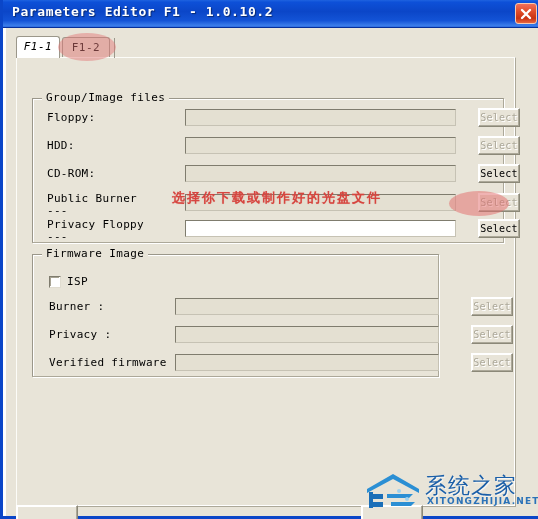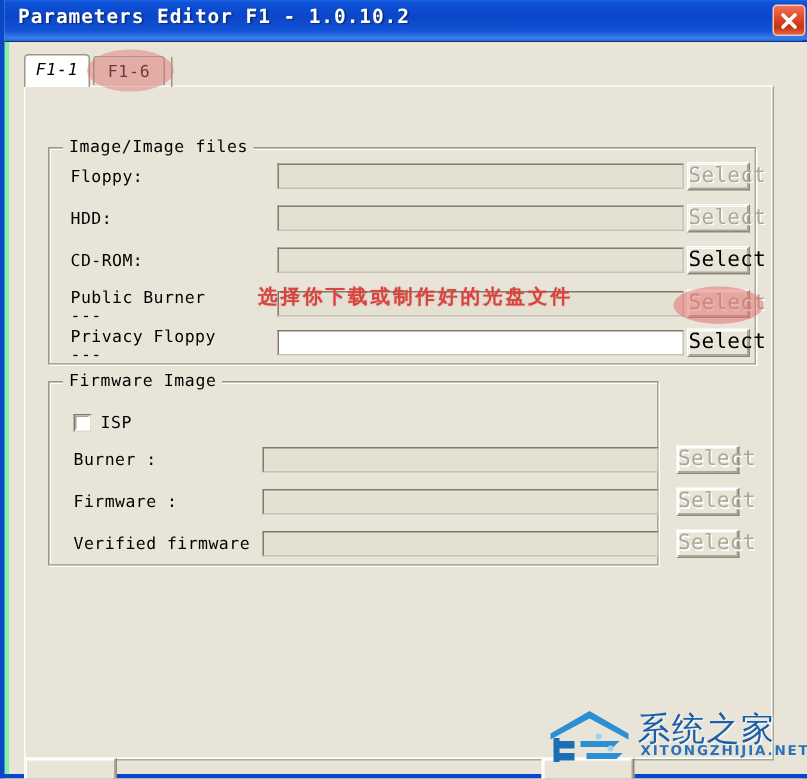--- a/index.html
+++ b/index.html
@@ -16,21 +16,21 @@
   }
 
   
   #window {
     position: absolute;
     left: 0; top: 0;
     width: 538px; height: 519px;
     box-sizing: border-box;
     border: 3px solid #0B46C8;
     border-top: none;
-    background: #86efac;
+    background: #ffffff;
   }
 
   
   #titlebar {
     position: absolute;
     left: 0; top: 0;
     width: 538px; height: 28px;
     background: linear-gradient(to bottom,
         #1E63E0 0%, #0D50D8 8%, #0B46C8 42%,
         #1353D6 76%, #3A7CEA 94%, #2D6BE0 100%);
@@ -191,26 +191,27 @@
     position: absolute;
     box-sizing: border-box;
     width: 42px; height: 19px;
     border: 1px solid #E8E4D8;
     border-top-color: #FFFFFF;
     border-left-color: #FFFFFF;
     border-right-color: #8B8878;
     border-bottom-color: #8B8878;
     background: #E8E4D8;
     box-shadow: inset -1px -1px 0 #ACA899, inset 1px 1px 0 #FFFFFF;
-    font-size: 14px;
+    font-size: 10px;
     line-height: 17px;
     text-align: center;
     letter-spacing: 0.2px;
     cursor: pointer;
     color: #000;
+    margin-left: 20px;
   }
   .selectbtn.disabled {
     color: #ACA899;
     text-shadow: 1px 1px 0 #FFFFFF;
     cursor: default;
   }
 
   
   #isp-row { position: absolute; left: 16px; top: 20px; }
   #isp-box {
@@ -321,29 +322,29 @@
       <svg width="14" height="14" viewBox="0 0 14 14">
         <path d="M3 3 L11 11 M11 3 L3 11" stroke="#FFFFFF" stroke-width="2.4" stroke-linecap="round" fill="none"></path>
       </svg>
     </div>
   </div>
 
   <div id="client">
 
     <div id="tabstrip">
       <div class="tab active">F1-1</div>
-      <div class="tab inactive">F1-6</div>
+      <div class="tab inactive">F1-2</div>
       <div id="tab-divider"></div>
       <div id="tab-highlight"></div>
     </div>
 
     <div id="tabpanel">
 
       <div class="groupbox" id="group-source">
-        <div class="group-title">Image/Image files</div>
+        <div class="group-title">Group/Image files</div>
 
         <div class="fieldlabel" style="left:14px; top:13px;">Floppy:</div>
         <div class="textfield" style="left:152px; top:10px; width:271px;"></div>
         <div class="selectbtn disabled" style="left:425px; top:9px;">Select</div>
 
         <div class="fieldlabel" style="left:14px; top:41px;">HDD:</div>
         <div class="textfield" style="left:152px; top:38px; width:271px;"></div>
         <div class="selectbtn disabled" style="left:425px; top:37px;">Select</div>
 
         <div class="fieldlabel" style="left:14px; top:69px;">CD-ROM:</div>
@@ -366,21 +367,21 @@
 
         <div id="isp-row">
           <div id="isp-box"></div>
           <div id="isp-label">ISP</div>
         </div>
 
         <div class="fieldlabel" style="left:16px; top:46px;">Burner :</div>
         <div class="textfield" style="left:142px; top:43px; width:264px;"></div>
         <div class="selectbtn disabled" style="left:418px; top:42px;">Select</div>
 
-        <div class="fieldlabel" style="left:16px; top:74px;">Firmware :</div>
+        <div class="fieldlabel" style="left:16px; top:74px;">Privacy :</div>
         <div class="textfield" style="left:142px; top:71px; width:264px;"></div>
         <div class="selectbtn disabled" style="left:418px; top:70px;">Select</div>
 
         <div class="fieldlabel" style="left:16px; top:102px;">Verified firmware :</div>
         <div class="textfield" style="left:142px; top:99px; width:264px;"></div>
         <div class="selectbtn disabled" style="left:418px; top:98px;">Select</div>
       </div>
 
       <div id="select-highlight"></div>
       <div id="annotation">选择你下载或制作好的光盘文件</div>

